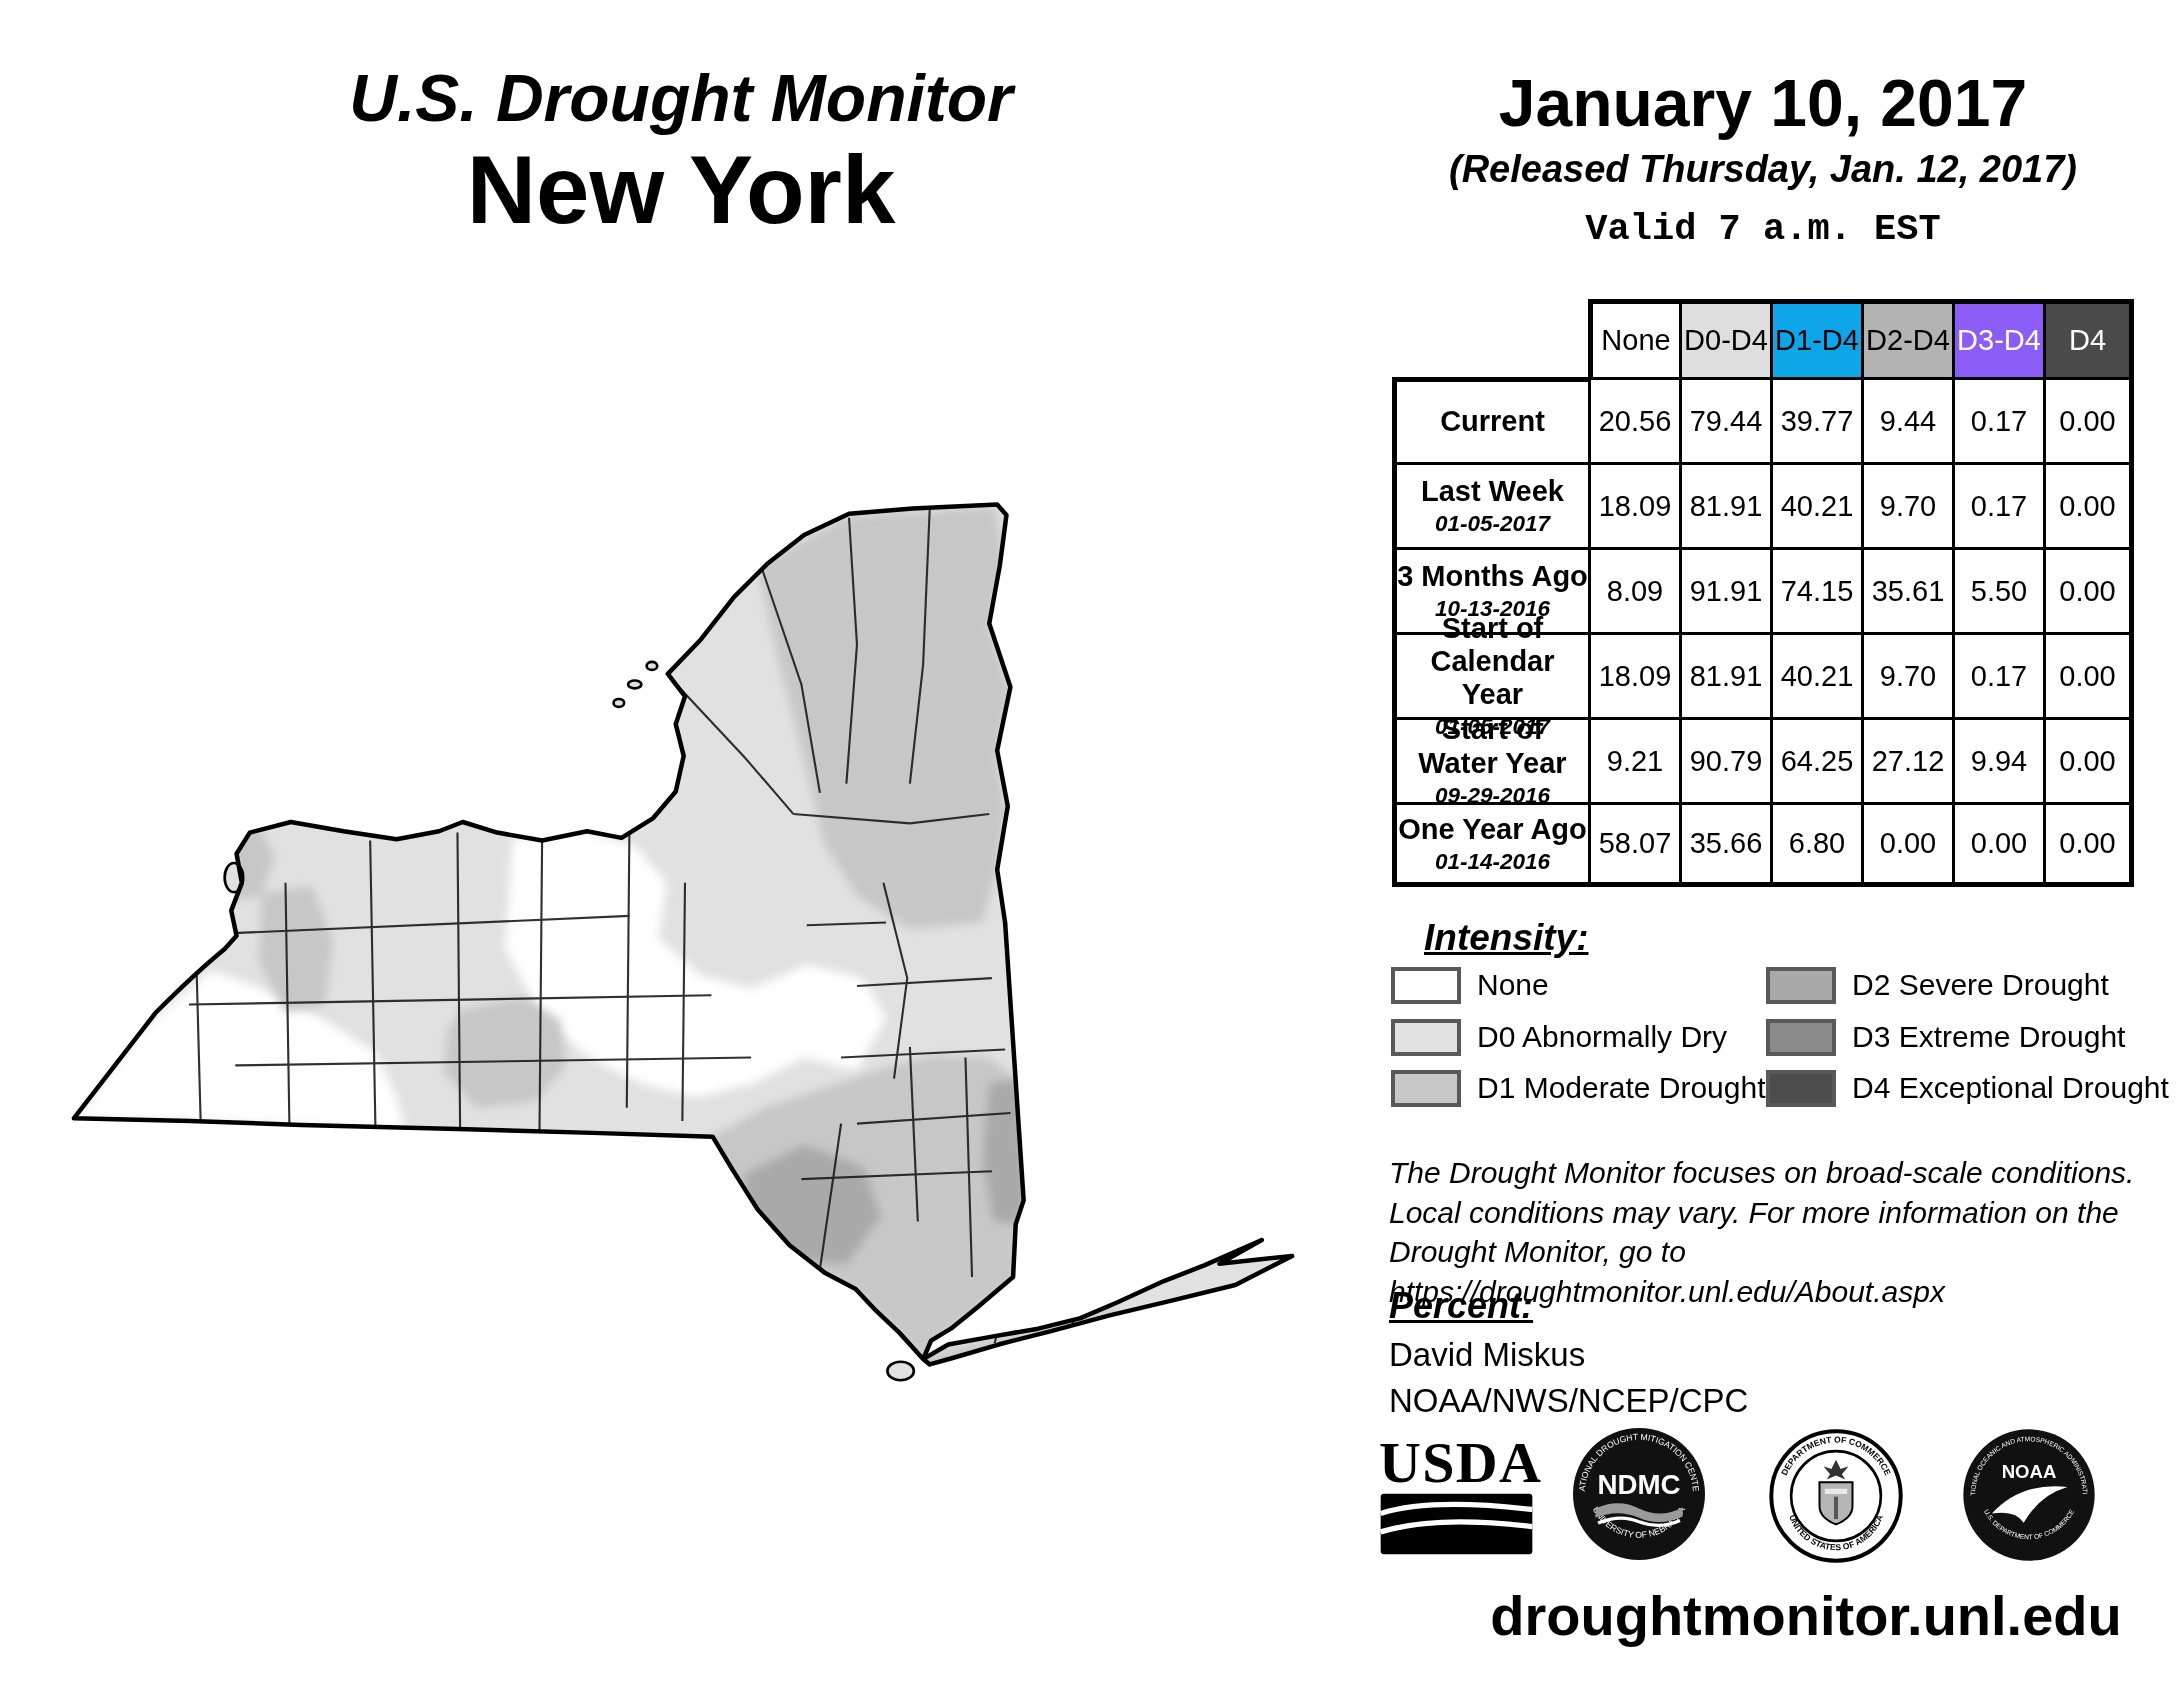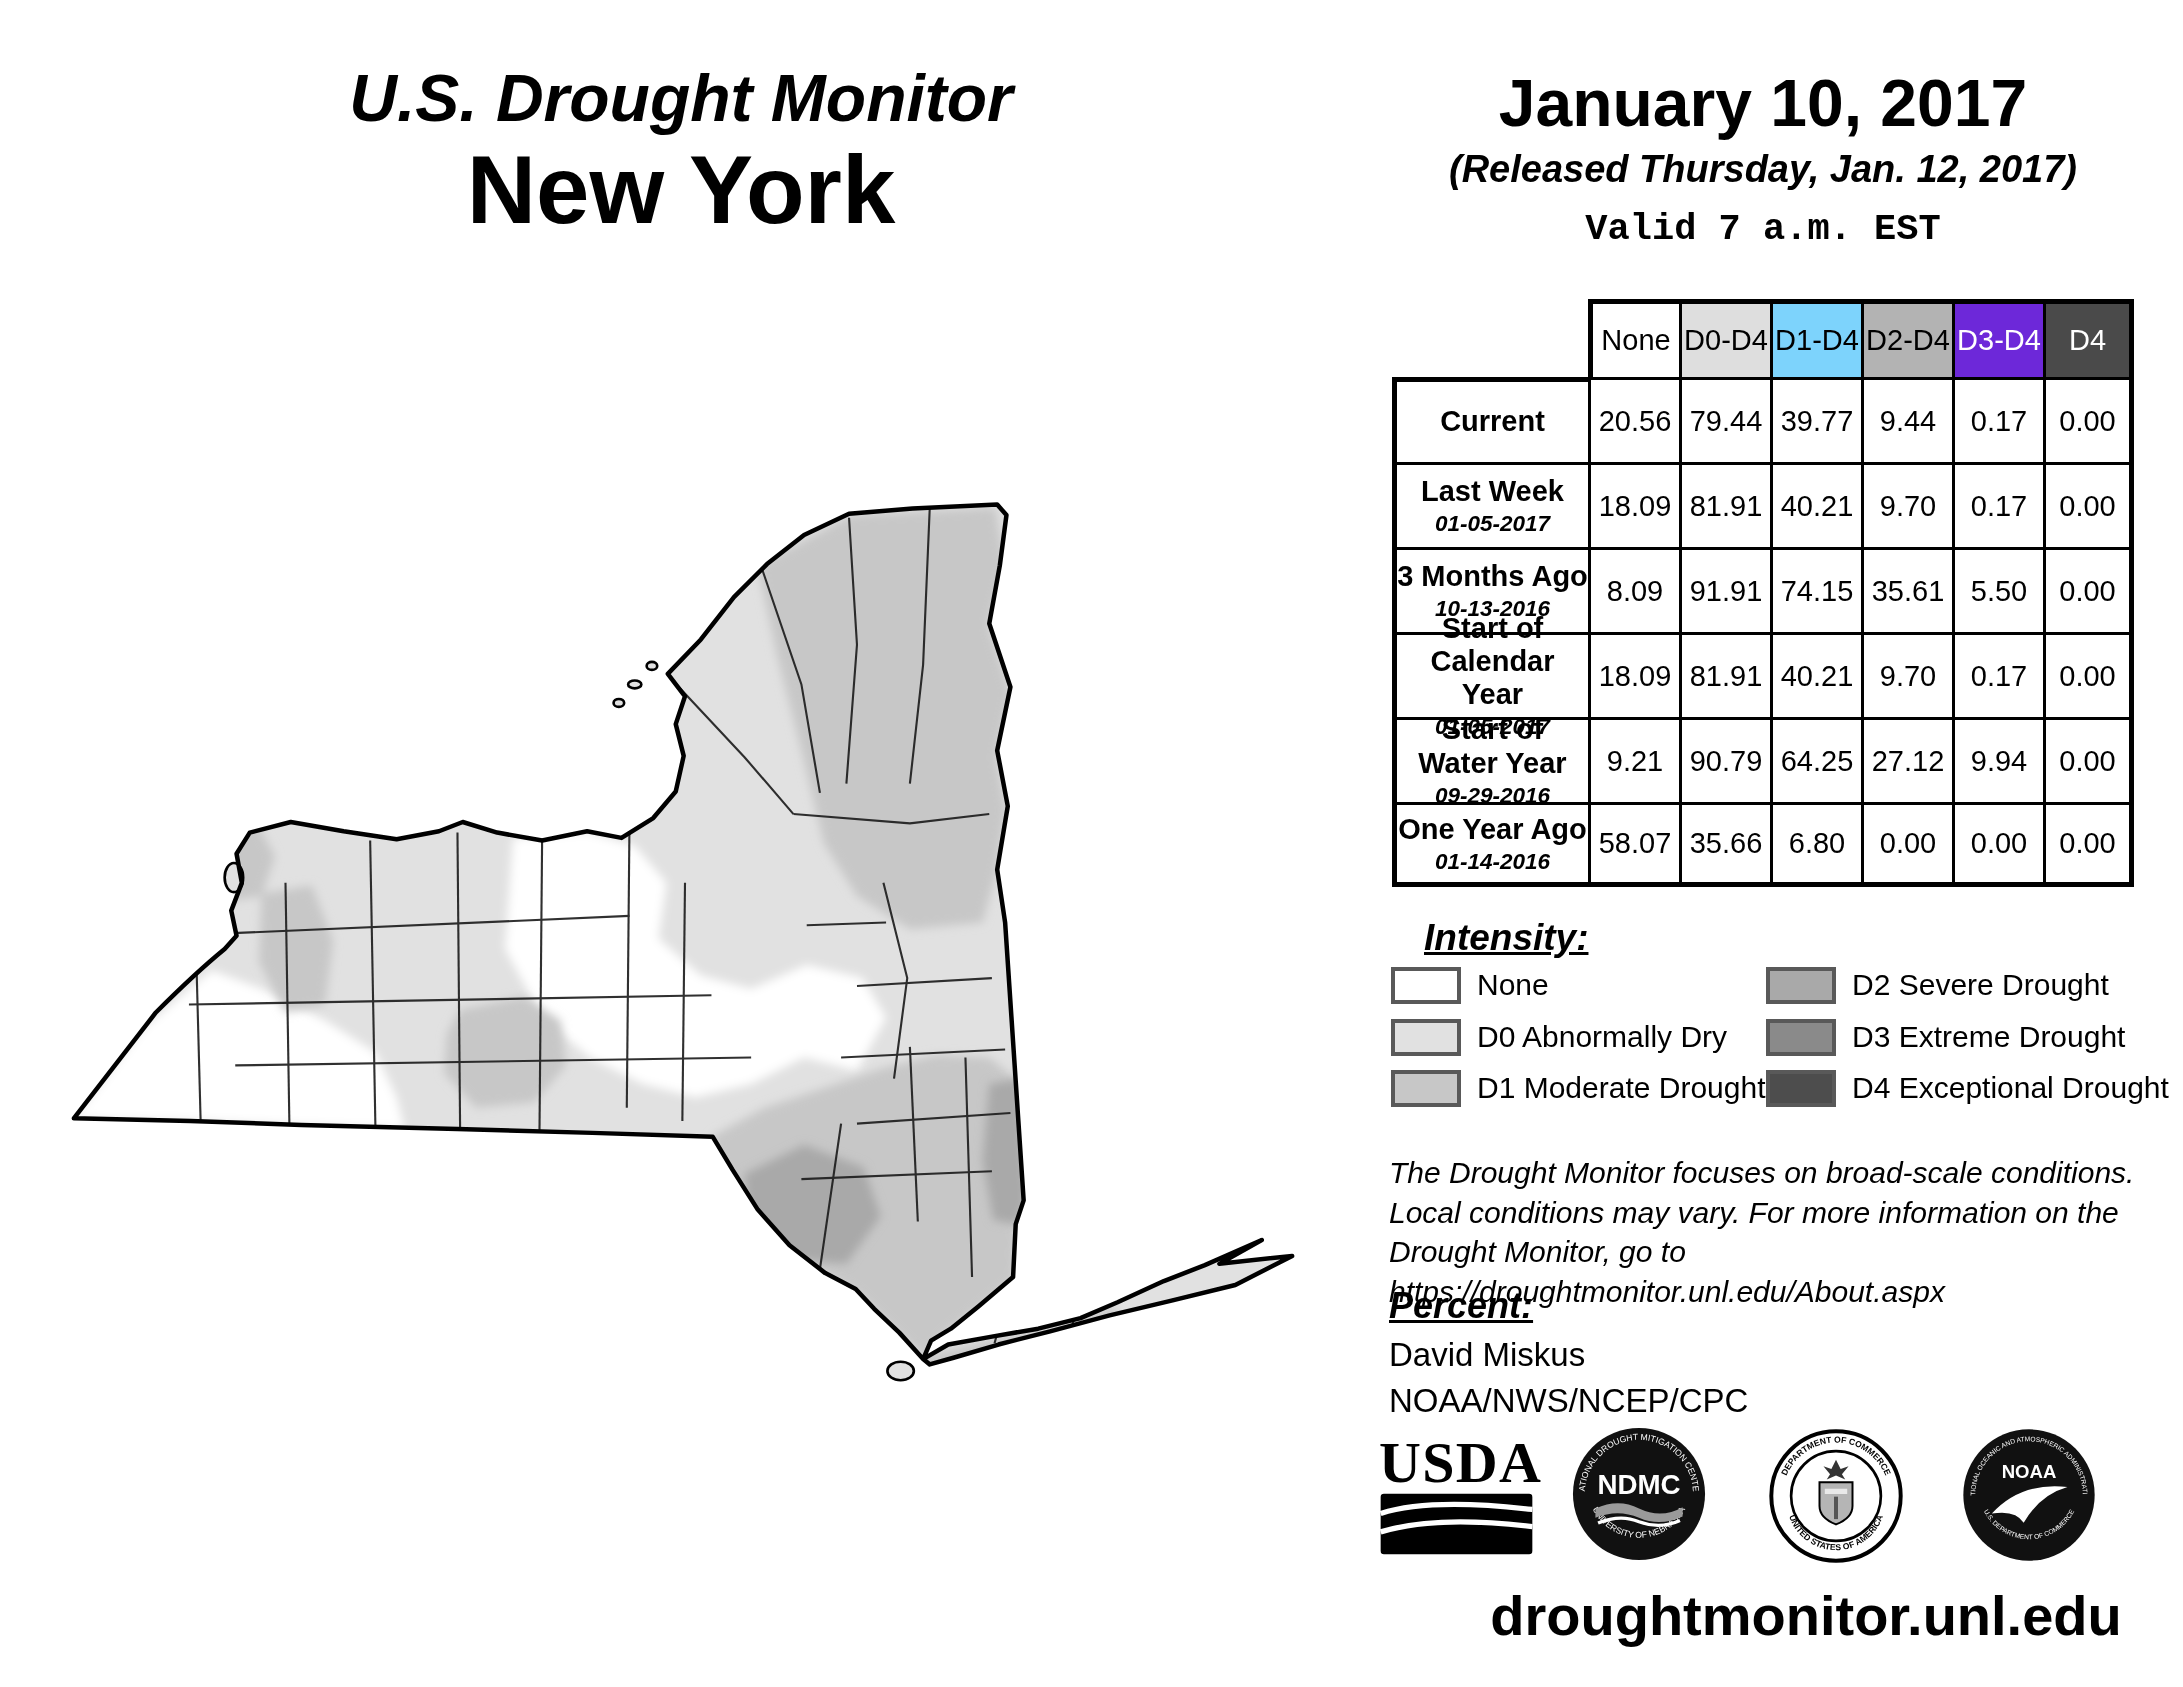--- a/index.html
+++ b/index.html
@@ -19,22 +19,22 @@
   
   .cond-title{left:1588px;top:262px;width:569px;text-align:center;font-style:italic;font-size:37px;}
   .dm-table{left:1392px;top:299px;display:grid;
             grid-template-columns:196px repeat(6,91px);
             grid-template-rows:78px repeat(6,85px);}
   .c{display:flex;align-items:center;justify-content:center;font-size:29px;box-sizing:border-box;}
   .corner{border:none;}
   .bt{border-top:3.3px solid #000;} .bl{border-left:3.3px solid #000;}
   .BT{border-top:5.3px solid #000;} .BL{border-left:5.3px solid #000;}
   .BR{border-right:5.3px solid #000;} .BB{border-bottom:5.3px solid #000;}
-  .h-none{background:#ffffff;} .h-d0{background:#dedede;} .h-d1{background:#7dd3fc;}
-  .h-d2{background:#b3b3b3;} .h-d3{background:#6d28d9;color:#fff;} .h-d4{background:#4a4a4a;color:#fff;}
+  .h-none{background:#ffffff;} .h-d0{background:#dedede;} .h-d1{background:#0ea5e9;}
+  .h-d2{background:#b3b3b3;} .h-d3{background:#8b5cf6;color:#fff;} .h-d4{background:#4a4a4a;color:#fff;}
   .rowlab{flex-direction:column;line-height:1.15;}
   .rl-main{font-weight:bold;font-size:29px;text-align:center;}
   .rl-date{font-weight:bold;font-style:italic;font-size:22.5px;margin-top:2.6px;}
 
   
   .intensity{left:1424px;top:917px;font-size:37px;font-weight:bold;font-style:italic;text-decoration:underline;}
   .leg-item{position:absolute;height:40px;}
   .sw{position:absolute;width:70px;height:37px;border:4px solid #595959;box-sizing:border-box;}
   .leg-label{position:absolute;left:86px;top:1.3px;font-size:30px;white-space:nowrap;}
   .sw-none{background:#ffffff;} .sw-d0{background:#e1e1e1;} .sw-d1{background:#c7c7c7;}

